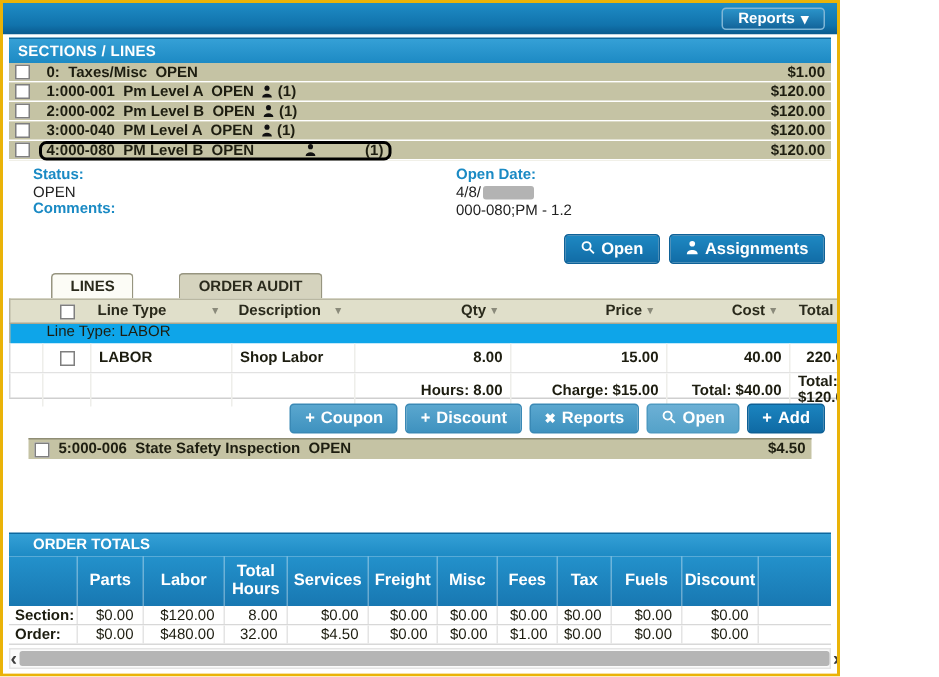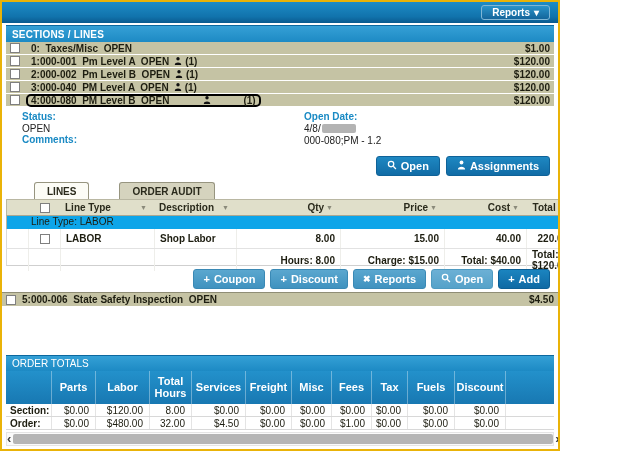--- a/index.html
+++ b/index.html
@@ -104,28 +104,28 @@
     gap:5px; padding-right:8px;
   }
   .sm-btn{
     height:20px; padding:0 9px; display:inline-flex; align-items:center; gap:4px;
     border-radius:3px; color:#fff; font-size:11px; font-weight:bold; cursor:pointer; border:1px solid transparent;
   }
   .sm-btn.mid{ background:linear-gradient(180deg,#5aa7cf,#3f92bf); border-color:#3a89b5; }
   .sm-btn.light{ background:linear-gradient(180deg,#6cb0d5,#55a2c9); border-color:#4e9ac1; }
   .sm-btn.dark{ background:linear-gradient(180deg,#1b84bf,#0f6aa4); border-color:#0d6096; }
   
-  .row5{ margin:0 0; flex:0 0 14px; height:14px; background:#c5c3a4; border-top:1px solid #8f8d75;
+  .row5{ margin:0 17px; flex:0 0 14px; height:14px; background:#c5c3a4; border-top:1px solid #8f8d75;
     display:flex; align-items:center; font-size:10px; font-weight:bold; color:#1d1d10; cursor:pointer; }
   .spacer{ flex:1 1 auto; background:#fff; }
   
   .ot-band{
     flex:0 0 16px; height:16px; margin:0 4px;
     background:linear-gradient(180deg,#34a0d6,#1d8ac4); border-top:1px solid #0c689f;
-    color:#fff; font-size:10px; font-weight:normal; display:flex; align-items:center; padding:0 6px;
+    color:#fff; font-size:10px; font-weight:bold; display:flex; align-items:center; padding:0 16px;
   }
   .ot-grid{ display:grid; grid-template-columns:45px 44px 54px 42px 54px 46px 40px 40px 36px 47px 51px 1fr; margin:0 4px; }
   .ot-head{ flex:0 0 33px; height:33px; background:linear-gradient(180deg,#2391cb,#1878b2); }
   .ot-head .hc{
     color:#fff; font-size:11px; font-weight:bold; line-height:1.05;
     display:flex; align-items:center; justify-content:center; text-align:center;
     border-left:1px solid rgba(255,255,255,.35); padding:1px;
   }
   .ot-head .hc:first-child{ border-left:none; }
   .ot-row{ flex:0 0 13px; height:13px; background:#fff; font-size:10px; color:#1d1d10; border-bottom:1px solid #d8d8d8; }

